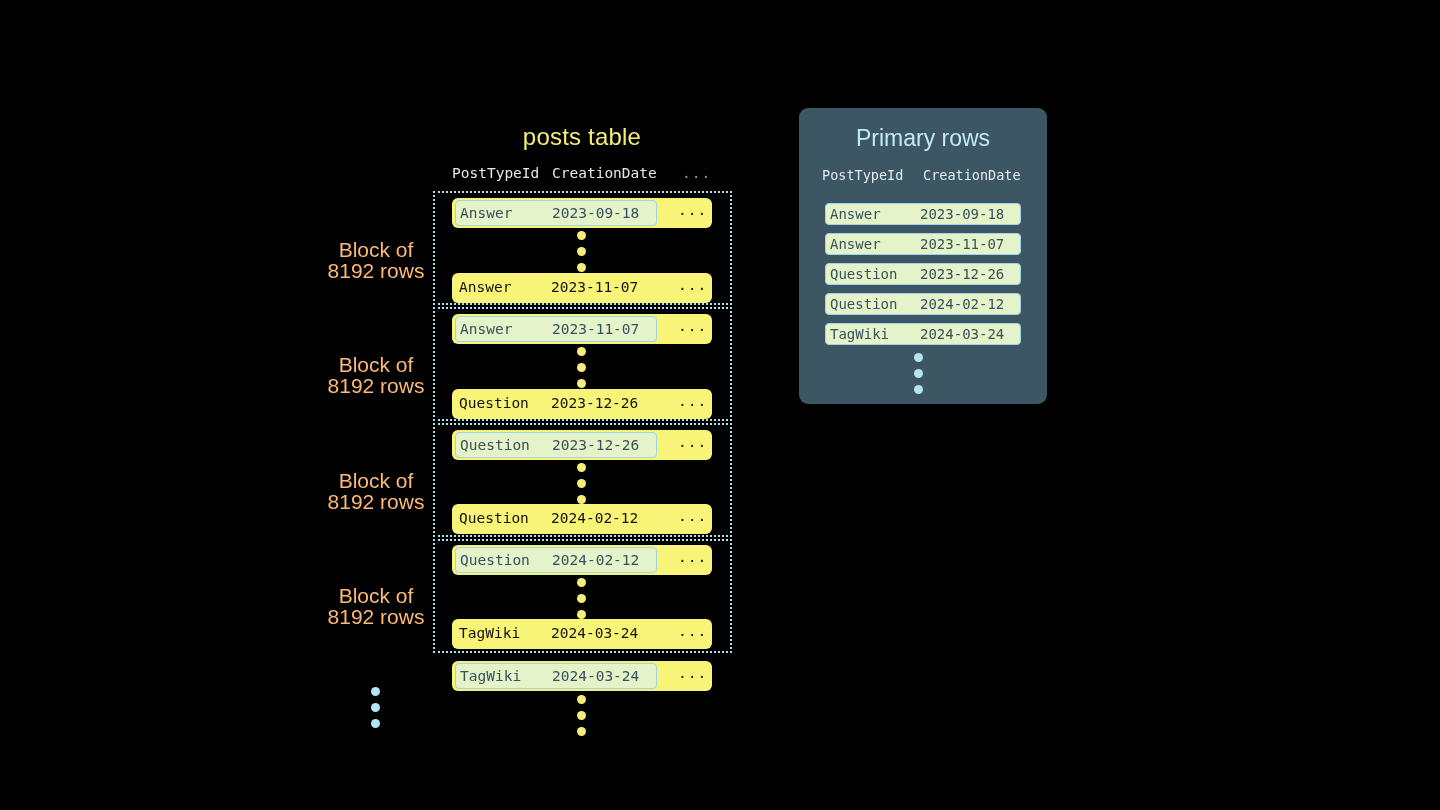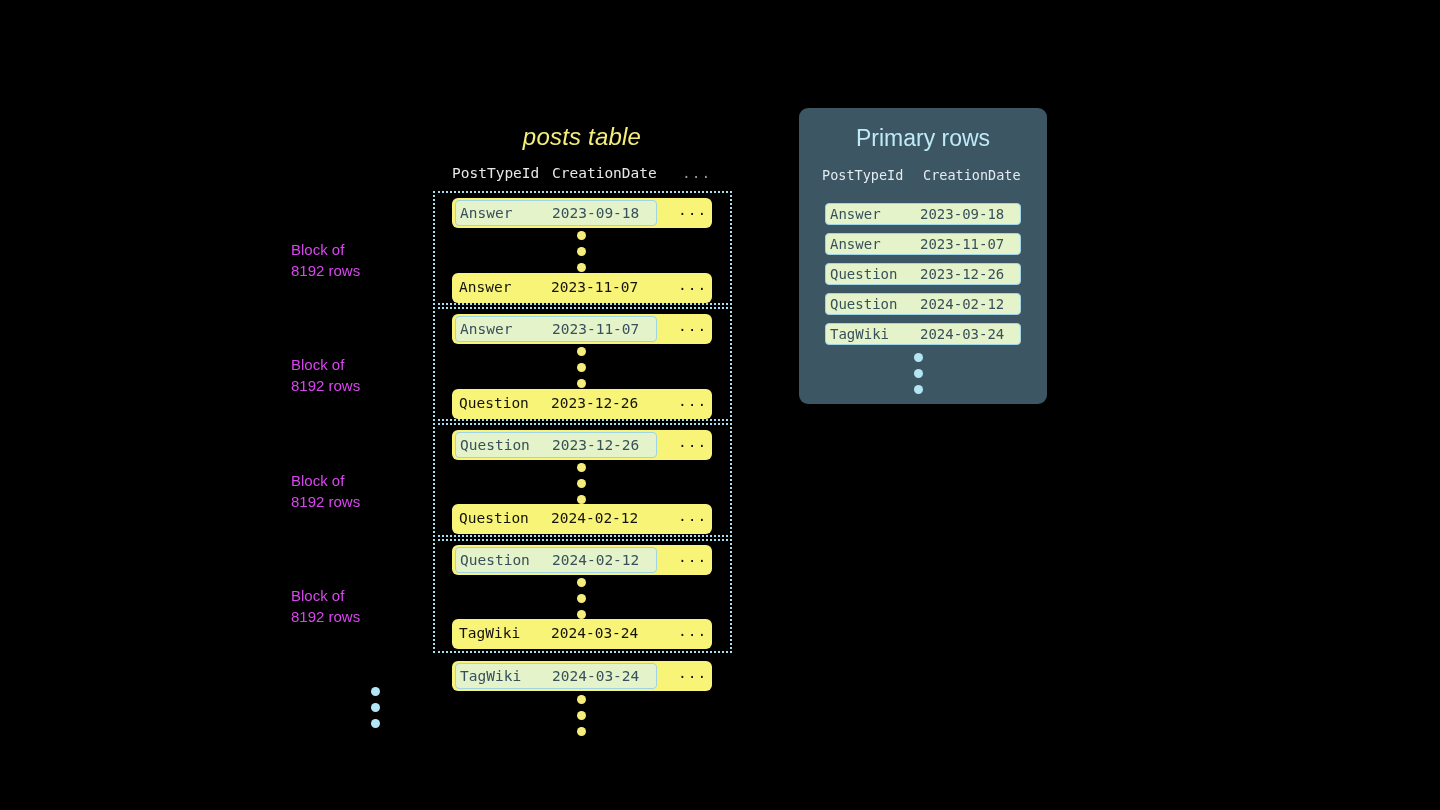--- a/index.html
+++ b/index.html
@@ -26,21 +26,20 @@
   
   .posts-title {
     position: absolute;
     left: 432px;
     top: 123px;
     width: 300px;
     text-align: center;
     font-size: 24px;
     color: #f5ee7a;
     letter-spacing: 0.2px;
-    font-style: italic;
   }
 
   .posts-headers {
     position: absolute;
     left: 452px;
     top: 165px;
     width: 262px;
     height: 20px;
     font-family: "DejaVu Sans Mono", monospace;
     font-size: 14.5px;
@@ -55,24 +54,25 @@
     position: absolute;
     left: 433px;
     width: 299px;
     border: 2px dotted #a9dff0;
     box-sizing: border-box;
   }
 
   .block-label {
     position: absolute;
     width: 170px;
+    text-align: center;
     left: 291px;
-    font-size: 15px;
+    font-size: 21px;
     line-height: 21px;
-    color: #d946ef;
+    color: #fdba74;
   }
 
   
   .row {
     position: absolute;
     left: 452px;
     width: 260px;
     height: 30px;
     background: #f8f478;
     border-radius: 6px;

